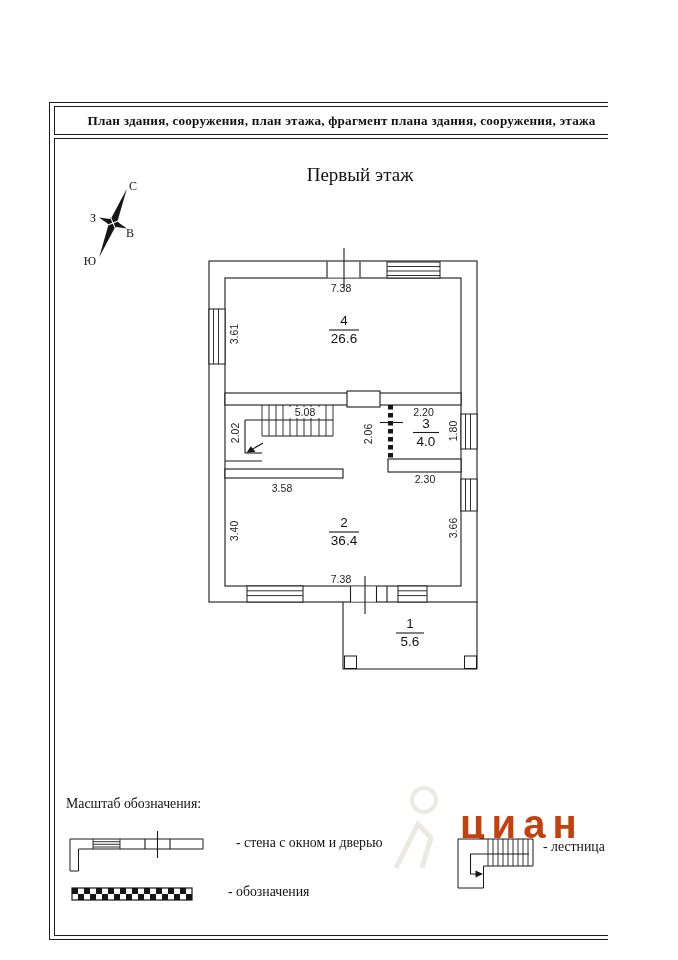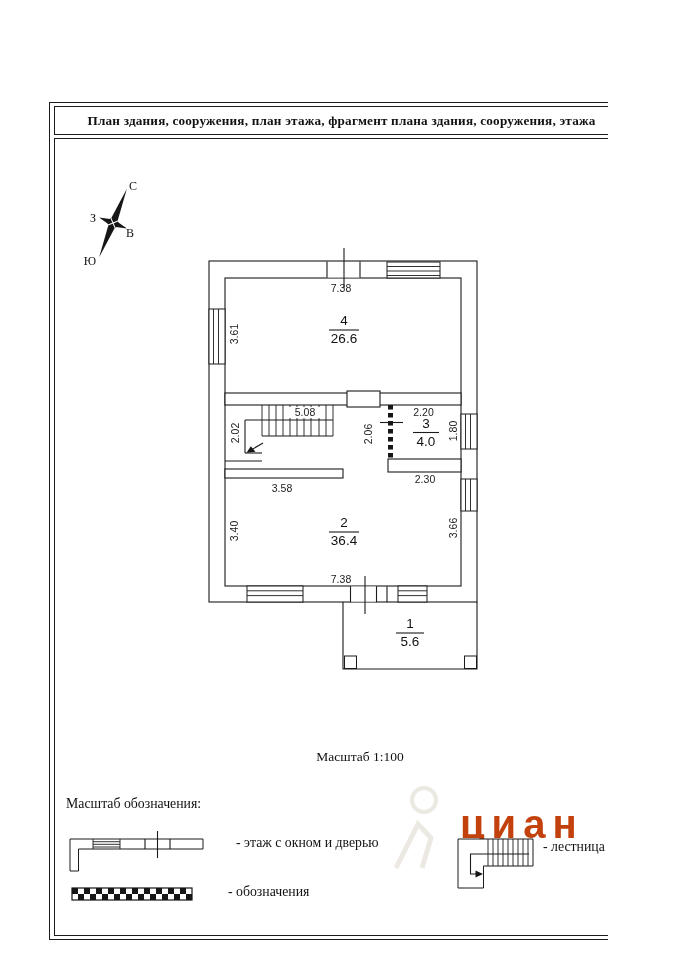--- a/index.html
+++ b/index.html
@@ -33,24 +33,24 @@
 
 <div class="page">
 
   <div class="frame" style="left:49px;top:86px;width:583px;height:836px;"></div>
   <div class="frame" style="left:54px;top:122px;width:573px;height:796px;"></div>
 
   <div class="title-box">
     <span>План здания, сооружения, план этажа, фрагмент плана здания, сооружения, этажа</span>
   </div>
 
-  <div class="scale-label">Масштаб 1:100</div>
+  <div class="floor-heading">Первый этаж</div>
   <div class="legend-heading">Масштаб обозначения:</div>
 
-  <div class="legend-label" style="left:236px;top:819px;">- этаж с окном и дверью</div>
+  <div class="legend-label" style="left:236px;top:819px;">- стена с окном и дверью</div>
   <div class="legend-label" style="left:228px;top:868px;">- обозначения</div>
   <div class="legend-label" style="left:543px;top:823px;">- лестница</div>
 
   <div class="wm">
     <svg width="70" height="100">
       <circle cx="36" cy="24" r="12" fill="none" stroke="#ece9e2" stroke-width="4"></circle>
       <path d="M8,92 L30,48 L43,62 L34,92" fill="none" stroke="#ece9e2" stroke-width="5"></path>
     </svg>
     <span class="wm-text">циан</span>
   </div>

